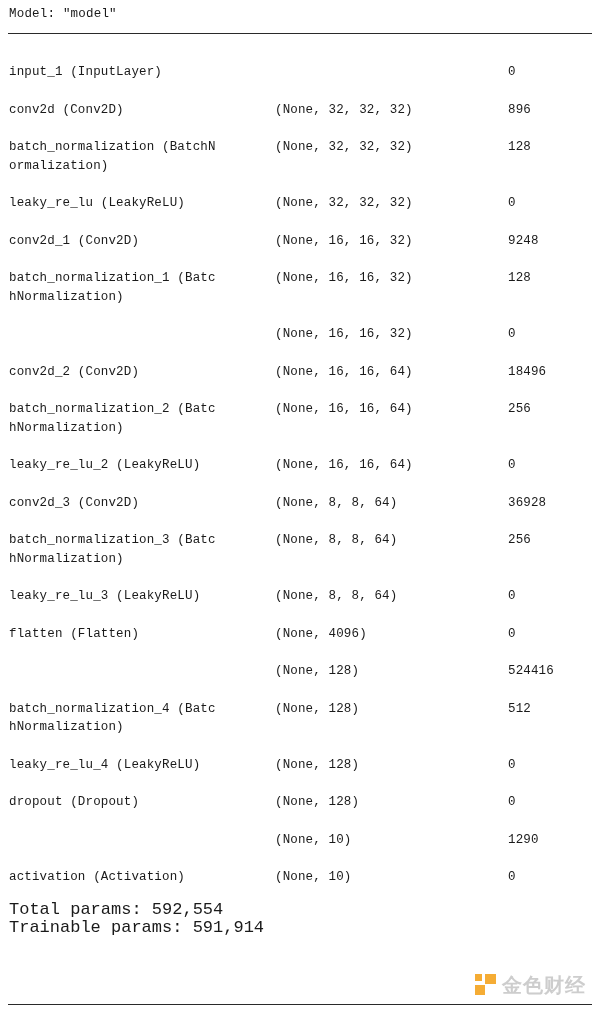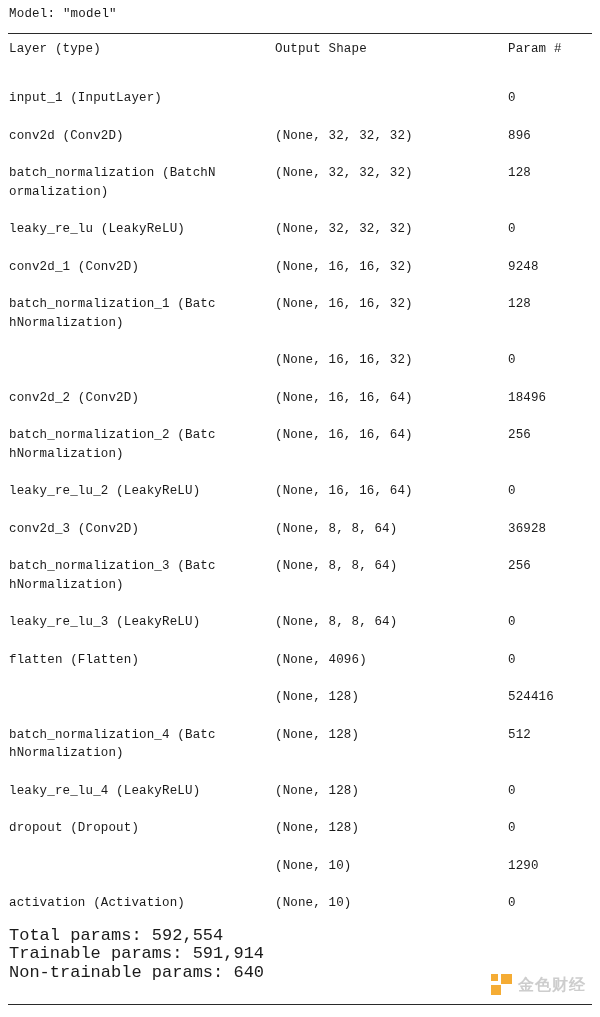--- a/index.html
+++ b/index.html
@@ -121,41 +121,36 @@
   .wm-mark .sq-a { left: 0;   top: 0;   width: 7px;  height: 7px; }
   .wm-mark .sq-b { left: 10px; top: 0;  width: 11px; height: 11px; }
   .wm-mark .sq-c { left: 0;   top: 11px; width: 21px; height: 10px; }
   .wm-mark .sq-d {
     position: absolute;
     left: 10px; top: 10px; width: 11px; height: 11px;
     background: #ffffff;
   }
   .wm-text {
     font-family: Liberation Serif, serif;
-    font-size: 16px;
+    font-size: 20px;
     font-weight: bold;
     color: #c9c9c9;
     letter-spacing: 1px;
     line-height: 1;
   }
 </style>
 </head>
 <body>
 
 <div id="summary-root">
 
   <div class="model-title">Model: "model"</div>
 
   <div class="rule-solid"></div>
 
-  <div class="table-head">
-    <div class="col-layer">Layer (type)</div>
-    <div class="col-shape">Output Shape</div>
-    <div class="col-param">Param #</div>
-  </div>
 
   <div class="rule-eq">
       <span>=================================================================</span>
     </div>
 
   <div id="rows-container">
       <div class="row first row-h1">
         <div class="col-layer">input_1 (InputLayer)</div>
         <div class="col-param">0</div>
       </div>
@@ -252,21 +247,20 @@
         <div class="col-param">0</div>
       </div>
     </div>
 
   <div class="rule-eq">
       <span>=================================================================</span>
     </div>
 
   <div class="totals">Total params: 592,554</div>
   <div class="totals" style="margin-top:0">Trainable params: 591,914</div>
-  <div class="totals" style="margin-top:0">Non-trainable params: 640</div>
 
   <div class="watermark">
     <div class="wm-mark">
       <div class="sq sq-a"></div>
       <div class="sq sq-b"></div>
       <div class="sq sq-c"></div>
       <div class="sq-d"></div>
     </div>
     <div class="wm-text">金色财经</div>
   </div>

